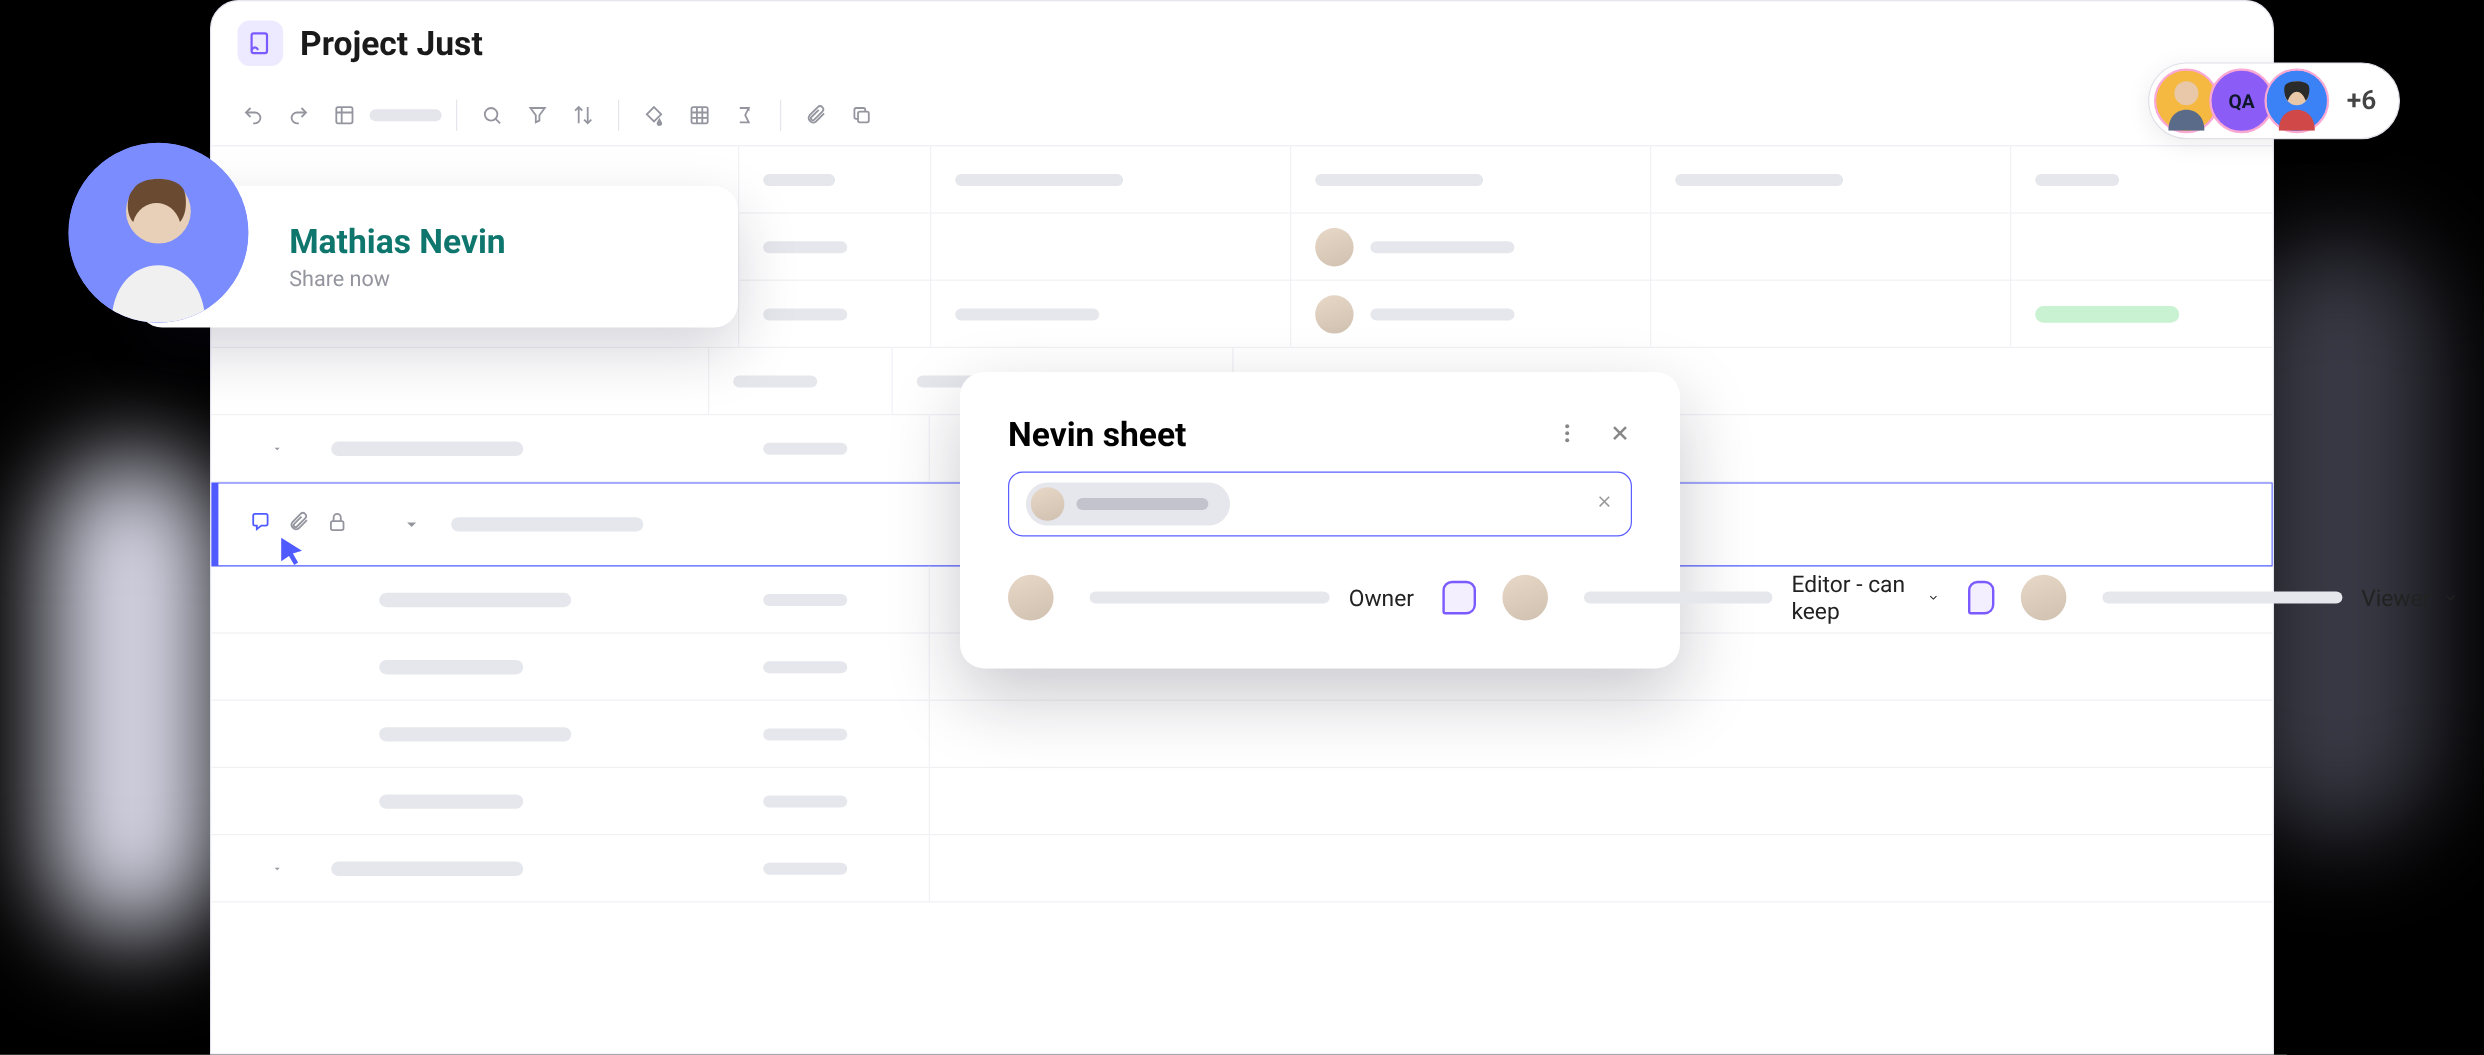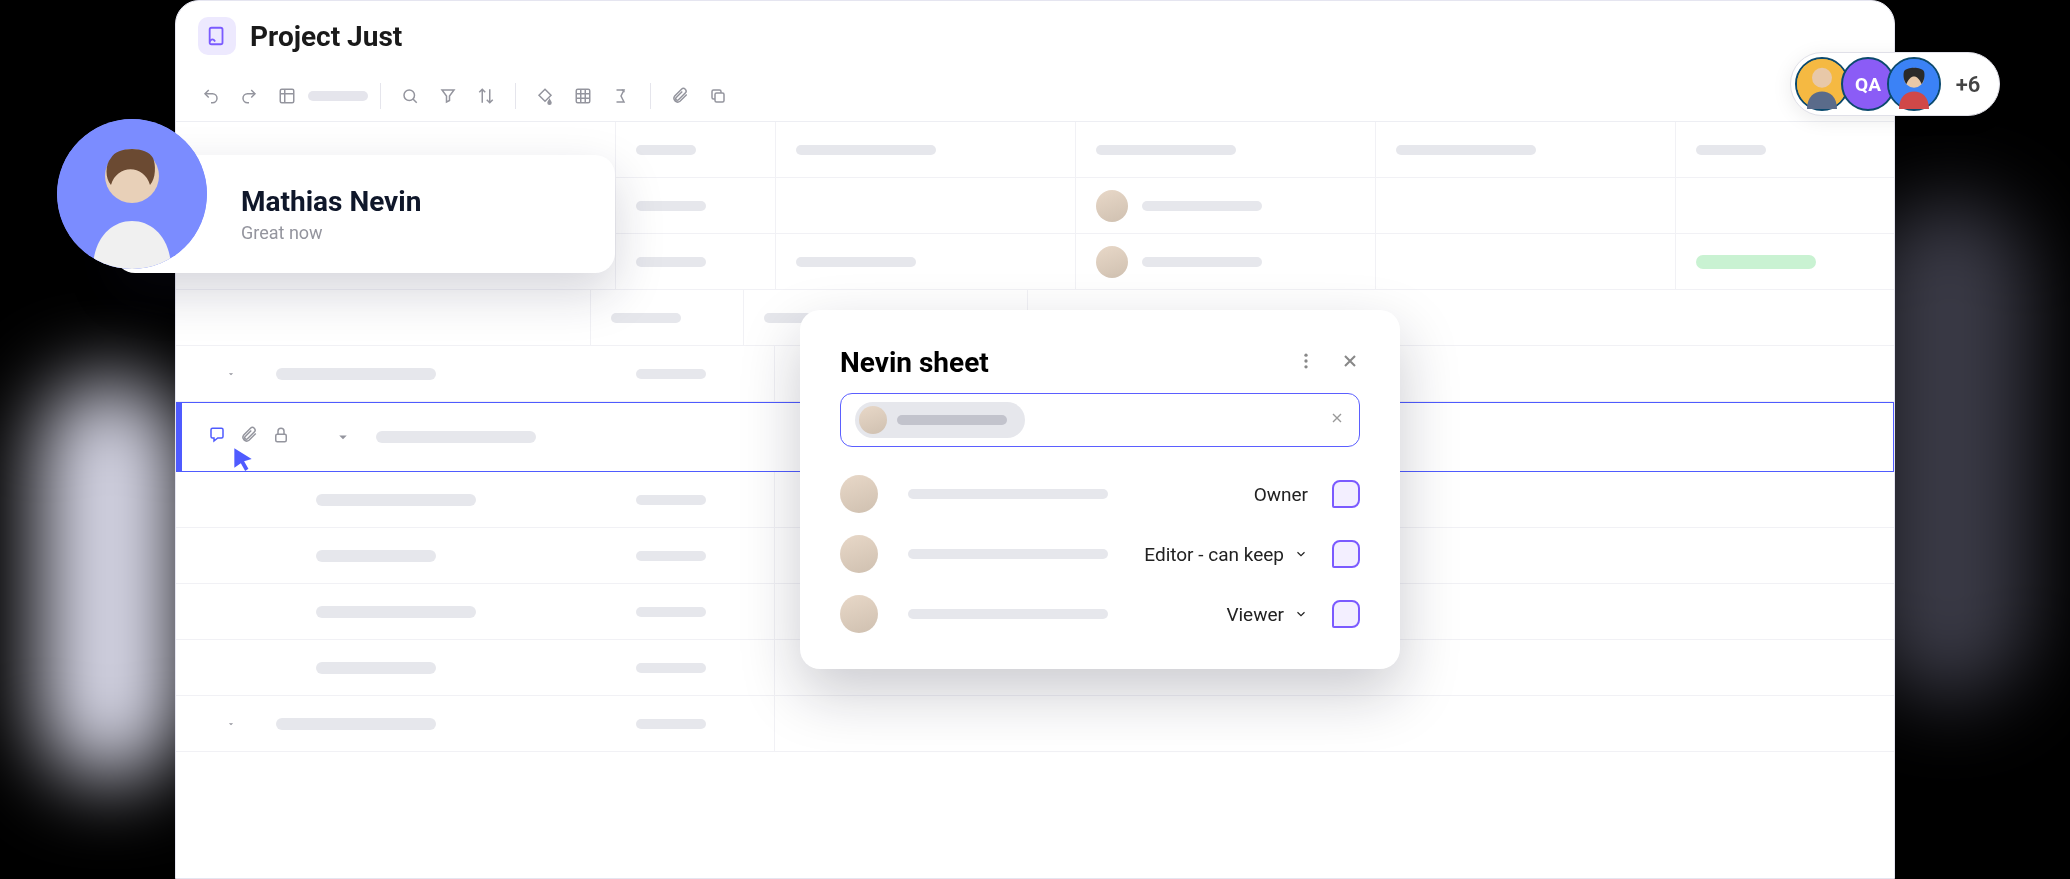--- a/index.html
+++ b/index.html
@@ -160,48 +160,48 @@
   top: -36px;
   width: 150px;
   height: 150px;
   border-radius: 50%;
   background: #7b8cff;
   overflow: hidden;
   display: flex;
   align-items: center;
   justify-content: center;
 }
-.comment-name { font-size: 28px; font-weight: 700; color: #0f172a; }
+.comment-name { font-size: 28px; font-weight: 700; color: #0f766e; }
 .comment-time { color: #94959e; font-size: 18px; margin-top: 4px; }
 .comment-body { font-size: 22px; color: #1a1a1a; margin-top: 18px; line-height: 1.4; }
 .presence {
   position: absolute;
   right: 70px;
   top: 52px;
   display: flex;
   align-items: center;
   background: #fff;
   border: 1px solid #e0e0e8;
   border-radius: 999px;
   padding: 4px;
   z-index: 50;
   box-shadow: 0 4px 20px rgba(0,0,0,.08);
 }
 .pres-av {
   width: 54px;
   height: 54px;
   border-radius: 50%;
   margin-left: -8px;
-  border: 2px solid #0c4a6e;
+  border: 2px solid #f9a8d4;
   display: flex;
   align-items: center;
   justify-content: center;
   font-weight: 700;
-  font-size: 19px;
-  color: #ffffff;
+  font-size: 16px;
+  color: #0f172a;
 }
 .pres-av:first-child { margin-left: 0; }
 .pres-more {
   width: 54px;
   height: 54px;
   display: flex;
   align-items: center;
   justify-content: center;
   font-size: 22px;
   font-weight: 600;
@@ -238,21 +238,21 @@
 .share-chip {
   display: flex;
   align-items: center;
   background: #e6e7ec;
   border-radius: 999px;
   padding: 4px 18px 4px 4px;
   gap: 10px;
 }
 .share-chip .avatar { width: 28px; height: 28px; margin: 0; }
 .share-chip .ph { width: 110px; height: 10px; background: #c2c3cc; }
-.share-list { margin-top: 28px; display: flex; flex-direction: column; gap: 22px; }
+.share-list { margin-top: 28px; display: flex; flex-direction: row; gap: 22px; }
 .share-row { display: flex; align-items: center; gap: 16px; }
 .share-row .avatar { width: 38px; height: 38px; }
 .share-row .ph { width: 200px; height: 10px; }
 .share-role {
   margin-left: auto;
   display: flex;
   align-items: center;
   gap: 10px;
   font-size: 19px;
   color: #222;
@@ -511,21 +511,21 @@
 <div class="comment-card">
   <div class="comment-avatar">
     <svg viewBox="0 0 100 100" width="100%" height="100%">
         <circle cx="50" cy="50" r="50" fill="#7b8cff"></circle>
         <circle cx="50" cy="38" r="18" fill="#e8d0b8"></circle>
         <path d="M24 100c0-20 12-32 26-32s26 12 26 32z" fill="#f0f0f0"></path>
         <path d="M36 26c4-8 24-8 28 0 2 4 2 14-2 18-4-14-22-14-26 0-4-4-4-14 0-18z" fill="#6b4a32"></path>
       </svg>
   </div>
   <div class="comment-name">Mathias Nevin</div>
-  <div class="comment-time">Great now</div>
+  <div class="comment-time">Share now</div>
 </div>
 
 <div class="presence">
   <div class="pres-av" style="background:#f5b942;">
     <svg viewBox="0 0 40 40" width="100%" height="100%">
         <circle cx="20" cy="20" r="20" fill="#f5b942"></circle>
         <circle cx="20" cy="15" r="8" fill="#e8c8a8"></circle>
         <path d="M8 40c0-10 6-14 12-14s12 4 12 14z" fill="#5a6b8a"></path>
       </svg>
   </div>

